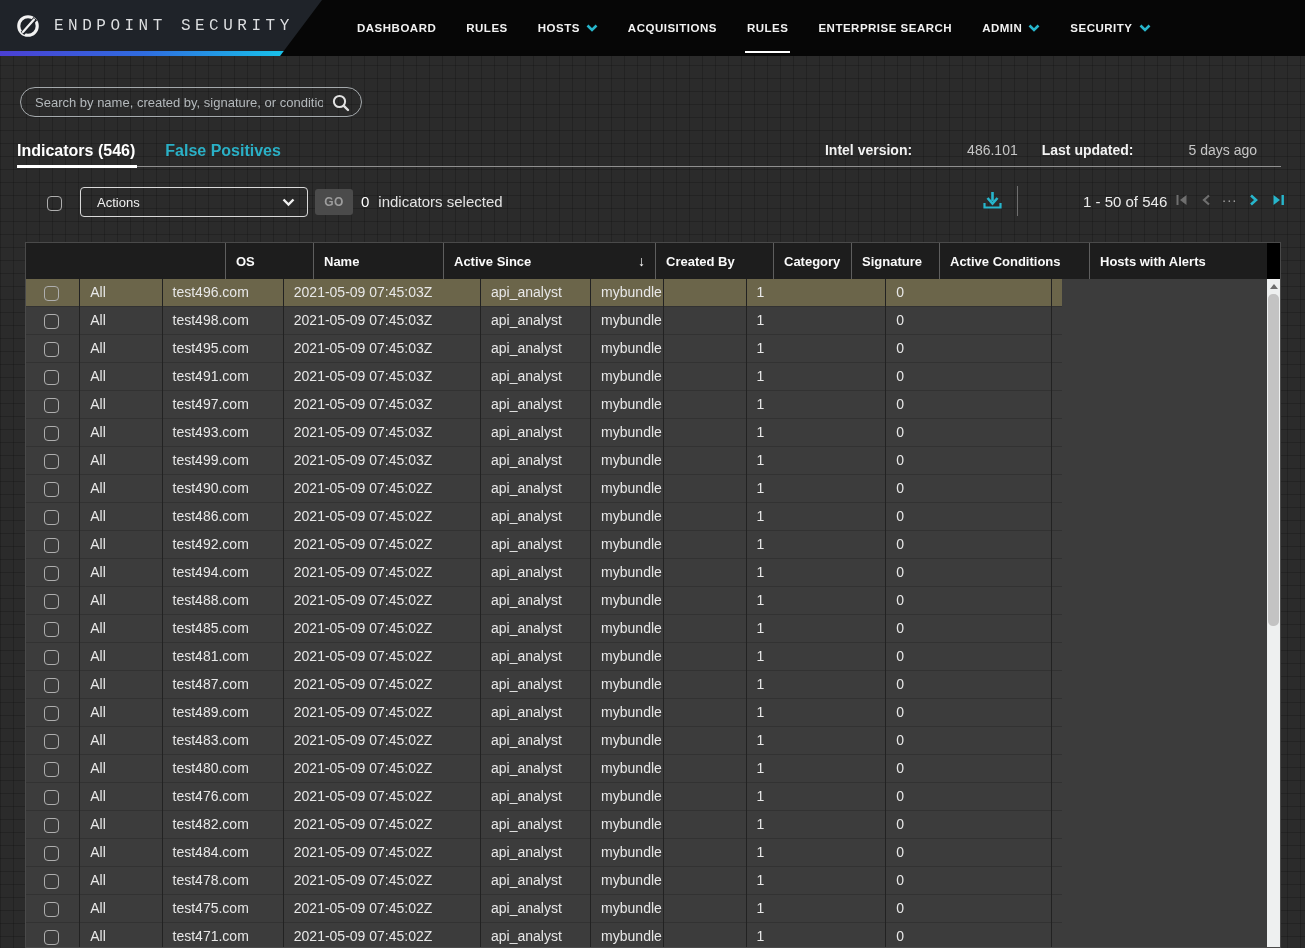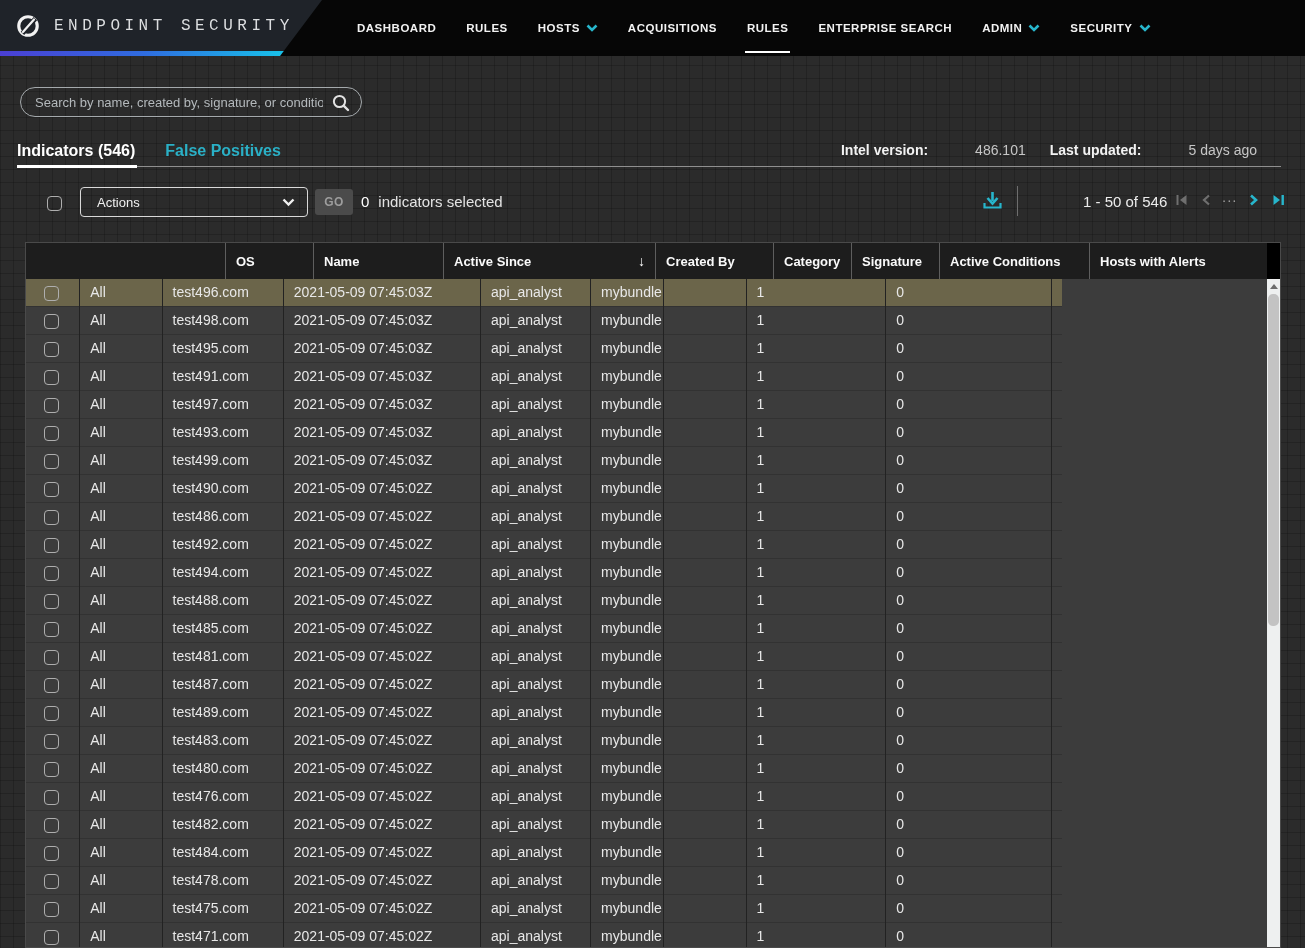--- a/index.html
+++ b/index.html
@@ -54,21 +54,21 @@
   .search-box input::placeholder { color: #b4b9bc; opacity: 1; }
   .search-icon { position: absolute; right: 10px; top: 5px; }
 
   
   .tabs-row { position: absolute; left: 17px; top: 140px; width: 1264px; height: 27px; border-bottom: 1px solid #8f8f8f; display: flex; }
   .tab { position: relative; font-size: 16px; font-weight: bold; padding: 2px 2px 0 0; cursor: pointer; white-space: nowrap; }
   .tab.active { color: #ffffff; }
   .tab.active::after { content: ""; position: absolute; left: 0; right: 0; bottom: -2px; height: 3px; background: #ffffff; }
   .tab.inactive { color: #2ab0c6; margin-left: 28px; }
   .meta { position: absolute; right: 24px; top: 2px; display: flex; gap: 24px; font-size: 14px; }
-  .meta .pair { display: flex; }
+  .meta .pair { display: flex; gap: 8px; }
   .meta .label { color: #f2f2f2; font-weight: bold; }
   .meta .value { color: #c6c6c6; margin-left: 47px; }
 
   
   .actions-row { position: absolute; left: 0; top: 183px; width: 1305px; height: 38px; }
   .checkbox {
     display: inline-block; width: 15px; height: 15px; border: 1.5px solid #aeaeae;
     border-radius: 4px; background: transparent; cursor: pointer; flex: none;
   }
   .select-all { position: absolute; left: 47px; top: 13px; }

